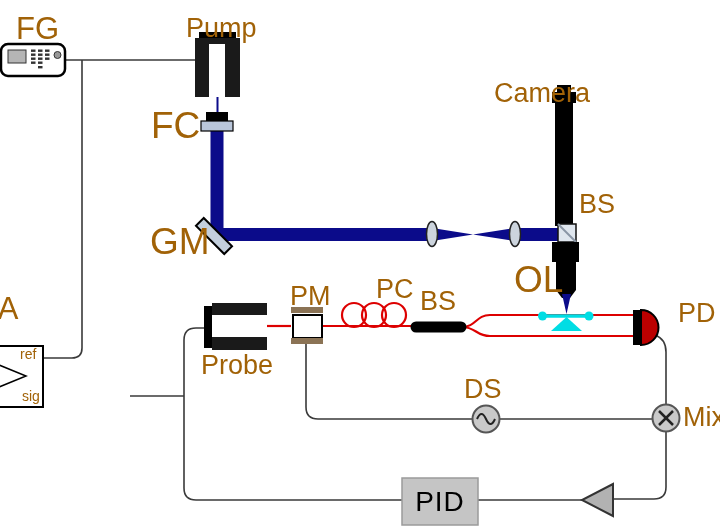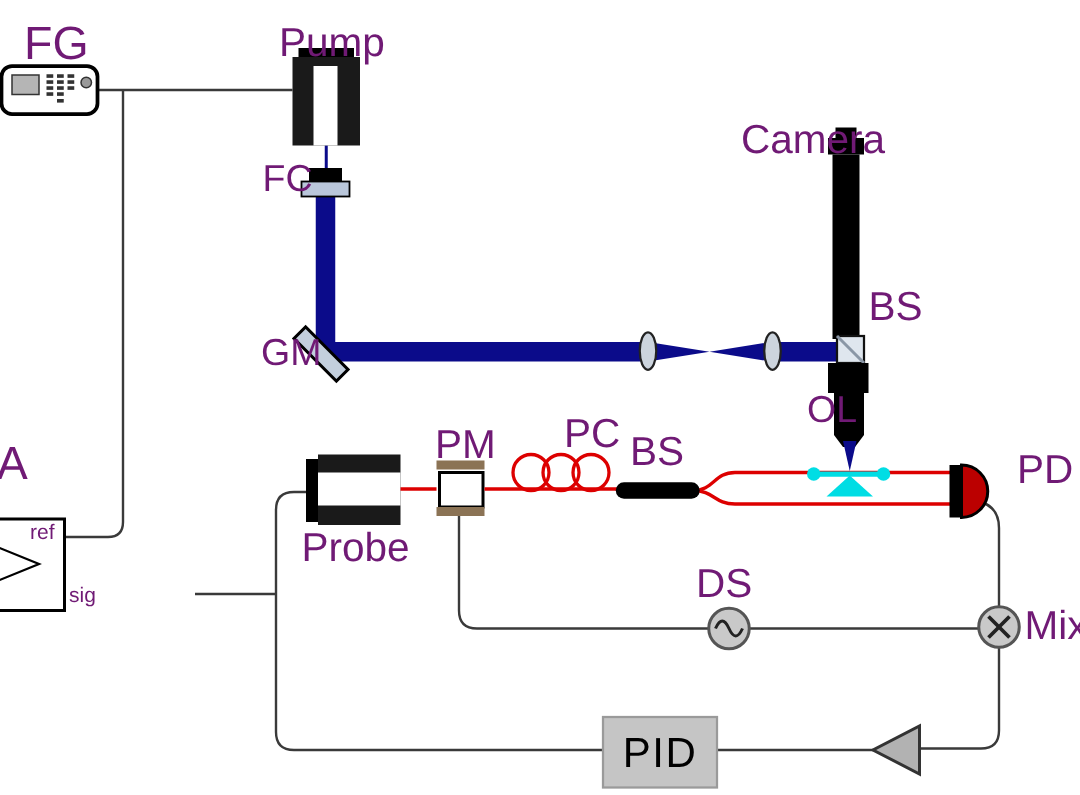--- a/index.html
+++ b/index.html
@@ -2,23 +2,23 @@
 <html><head>
 <meta charset="utf-8">
 <style>
   html,body{margin:0;padding:0;}
   body{
     width:720px;height:530px;position:relative;overflow:hidden;
     background:#ffffff;
     font-family:"Liberation Sans", sans-serif;
     color:#000;
   }
-  .lbl{position:absolute;white-space:nowrap;line-height:1;color:#701a75;}
+  .lbl{position:absolute;white-space:nowrap;line-height:1;color:#a16207;}
   .f27{font-size:27px;}
-  .f29{font-size:25px;margin-left:24px;}
+  .f29{font-size:37px;}
   .f31{font-size:31px;}
   .f14{font-size:14px;}
   #diagram-svg{position:absolute;left:0;top:0;}
   #pid-label{
     position:absolute;left:402px;top:478px;width:76px;height:47px;
     display:flex;align-items:center;justify-content:center;
     font-size:28px;letter-spacing:1px;
   }
 </style>
 </head>
@@ -177,14 +177,14 @@
 <div class="lbl f29" style="left:514px;top:261px;">OL</div>
 <div class="lbl f27" style="left:290px;top:283px;">PM</div>
 <div class="lbl f27" style="left:352px;top:276px;margin-left:24px;">PC</div>
 <div class="lbl f27" style="left:420px;top:288px;">BS</div>
 <div class="lbl f27" style="left:201px;top:352px;">Probe</div>
 <div class="lbl f27" style="left:665px;top:300px;margin-left:13px;">PD</div>
 <div class="lbl f27" style="left:464px;top:376px;">DS</div>
 <div class="lbl f27" style="left:683px;top:404px;">Mix</div>
 <div class="lbl f31" style="left:-28px;top:293px;">LIA</div>
 <div class="lbl f14" style="left:20px;top:347px;">ref</div>
-<div class="lbl f14" style="left:22px;top:389px;margin-left:24px;">sig</div>
+<div class="lbl f14" style="left:22px;top:389px;">sig</div>
 <div id="pid-label">PID</div>
 
 </body></html>

